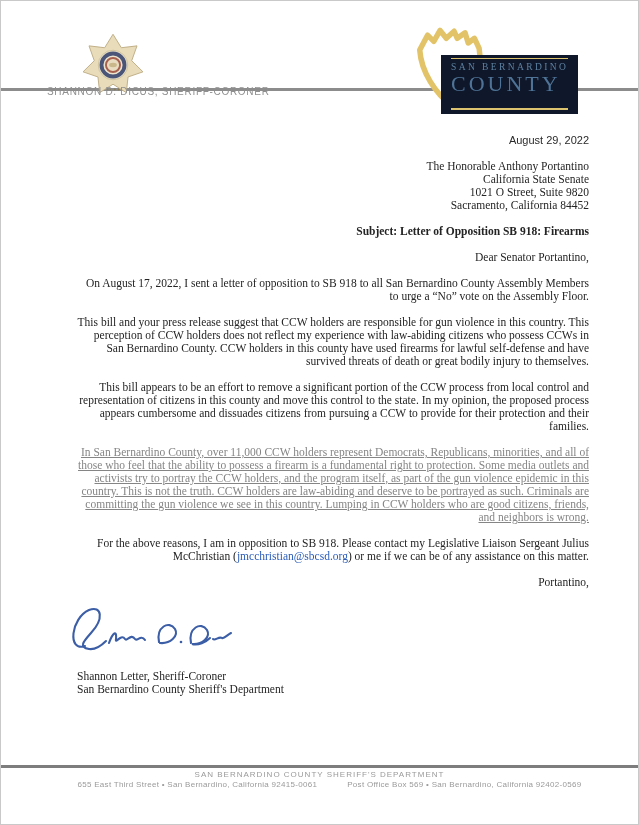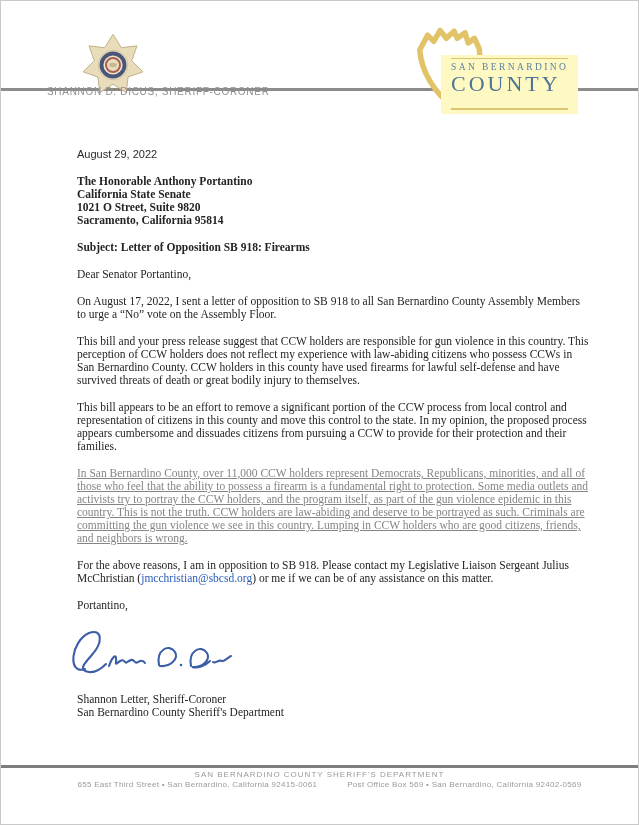--- a/index.html
+++ b/index.html
@@ -21,40 +21,40 @@
   .badge{position:absolute;left:80px;top:24px;width:64px;height:80px;z-index:2;}
   .sheriff-caption{
     position:absolute;left:46px;top:85px;
     font-family:"Liberation Sans", sans-serif;
     font-size:10px;color:#8f8f8f;letter-spacing:0.7px;z-index:2;
   }
   .county-logo{position:absolute;left:400px;top:20px;width:230px;height:90px;z-index:2;}
   .arrowhead{position:absolute;left:8px;top:4px;width:84px;height:86px;}
   .logo-textbox{
     position:absolute;left:40px;top:34px;z-index:3;
-    background:#fef9c3;padding:3px 10px 4px 10px;
+    background:#0f172a;padding:3px 10px 4px 10px;
   }
   .logo-line1{
     font-family:"Liberation Serif", serif;
     font-size:9.5px;letter-spacing:2.4px;color:#5d80a0;
     border-top:1px solid #dcc370;padding-top:3px;white-space:nowrap;
   }
   .logo-line2{
     font-family:"Liberation Serif", serif;
     font-size:22px;letter-spacing:3px;color:#4e7396;
     border-bottom:2px solid #dcc370;line-height:24px;padding-bottom:12px;white-space:nowrap;
   }
   
   .letter{
     position:absolute;left:76px;top:133px;width:512px;
     font-size:11.5px;line-height:13px;color:#242424;z-index:2;
   }
-  .block{margin:14px 0 13px 0;}
+  .block{margin:0 0 13px 0;text-align:right;}
   .date{font-family:"Liberation Sans", sans-serif;font-size:11px;color:#2a2a2a;}
-  .addr div{margin:0;font-weight:bold;}
+  .addr div{margin:0;}
   .subject{font-weight:bold;}
   .faded{color:#858585;text-decoration:underline;}
   .email{color:#2a5cb8;cursor:pointer;}
   .sig-wrap{margin:4px 0 6px -8px;height:62px;}
   
   .footer-rule{position:absolute;left:0;top:764px;width:100%;height:3px;background:#7d7d7d;}
   .footer-line1{
     position:absolute;left:0;top:769px;width:100%;text-align:center;
     font-family:"Liberation Sans", sans-serif;font-size:8px;color:#9a9a9a;letter-spacing:1px;
   }
@@ -95,21 +95,21 @@
   </div>
 
   <div class="letter">
 
     <div class="block date">August 29, 2022</div>
 
     <div class="block addr">
       <div>The Honorable Anthony Portantino</div>
       <div>California State Senate</div>
       <div>1021 O Street, Suite 9820</div>
-      <div>Sacramento, California 95814</div>
+      <div>Sacramento, California 84452</div>
     </div>
 
     <div class="block subject">Subject: Letter of Opposition SB 918: Firearms</div>
 
     <div class="block">Dear Senator Portantino,</div>
 
     <div class="block">On August 17, 2022, I sent a letter of opposition to SB 918 to all San Bernardino County Assembly Members to urge a “No” vote on the Assembly Floor.</div>
     <div class="block">This bill and your press release suggest that CCW holders are responsible for gun violence in this country. This perception of CCW holders does not reflect my experience with law-abiding citizens who possess CCWs in San Bernardino County. CCW holders in this county have used firearms for lawful self-defense and have survived threats of death or great bodily injury to themselves.</div>
     <div class="block">This bill appears to be an effort to remove a significant portion of the CCW process from local control and representation of citizens in this county and move this control to the state. In my opinion, the proposed process appears cumbersome and dissuades citizens from pursuing a CCW to provide for their protection and their families.</div>
     <div class="block faded">In San Bernardino County, over 11,000 CCW holders represent Democrats, Republicans, minorities, and all of those who feel that the ability to possess a firearm is a fundamental right to protection. Some media outlets and activists try to portray the CCW holders, and the program itself, as part of the gun violence epidemic in this country. This is not the truth. CCW holders are law-abiding and deserve to be portrayed as such. Criminals are committing the gun violence we see in this country. Lumping in CCW holders who are good citizens, friends, and neighbors is wrong.</div>

